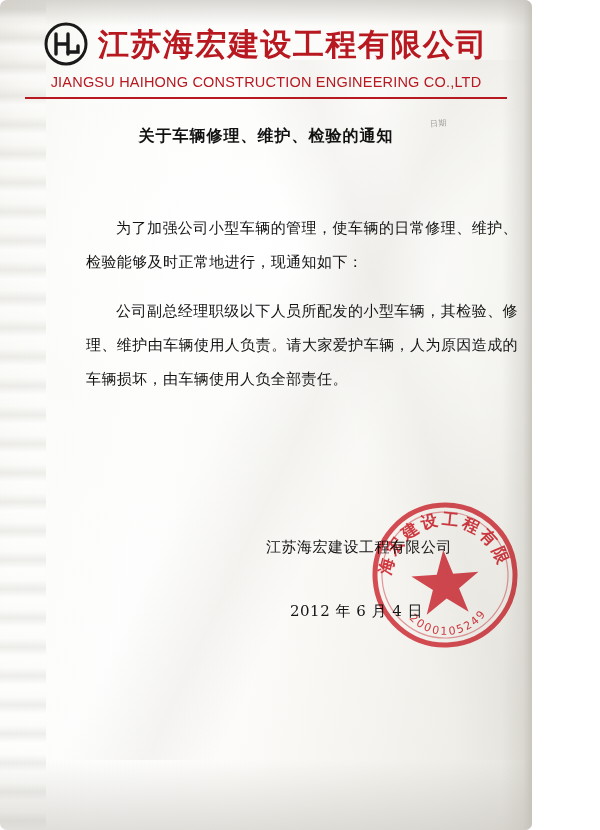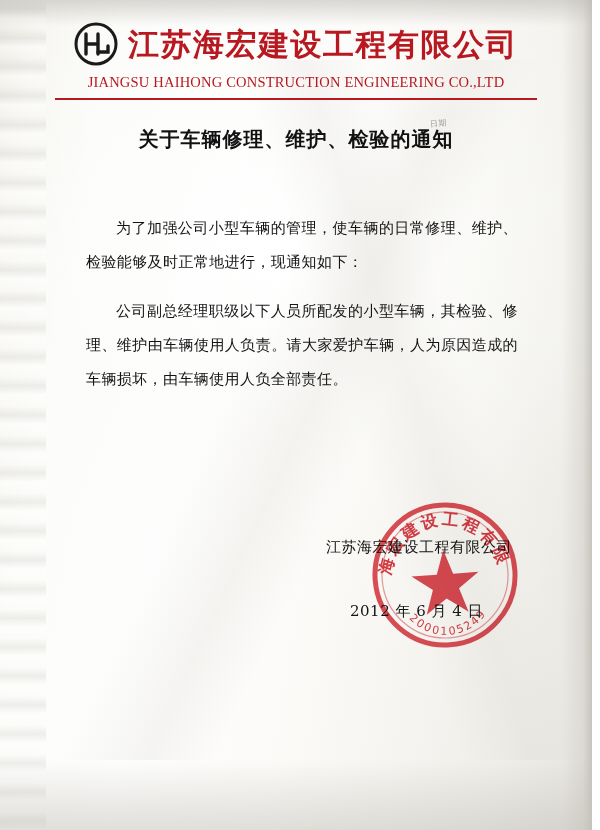--- a/index.html
+++ b/index.html
@@ -9,26 +9,27 @@
   body {
     width: 600px;
     height: 830px;
     overflow: hidden;
     font-family: "DejaVu Serif", serif;
     background: #ffffff;
   }
 
   #page {
     position: relative;
-    width: 592px;
+    width: 532px;
     height: 830px;
     background:
       radial-gradient(ellipse 420px 300px at 48% 30%, rgba(255,255,255,0.9) 0%, rgba(250,250,248,0.5) 60%, rgba(238,238,234,0.1) 100%),
       linear-gradient(100deg, #eceae4 0%, #f7f6f2 6%, #fdfdfb 16%, #ffffff 34%, #fdfcfa 55%, #f6f5f1 72%, #efeee9 86%, #e4e2dc 100%);
     overflow: hidden;
+    border-radius: 7px;
   }
 
   
   .crease {
     position: absolute;
     pointer-events: none;
   }
   .crease.v1 {
     left: 0; top: 0; width: 46px; height: 830px;
     background: repeating-linear-gradient(
@@ -80,41 +81,41 @@
     font-family: "DejaVu Serif", serif;
     font-size: 31px;
     font-weight: bold;
     letter-spacing: 1.5px;
     color: #b81820;
     white-space: nowrap;
     line-height: 1.1;
   }
   .company-en {
     margin-top: 8px;
-    font-family: Liberation Serif, serif;
+    font-family: Liberation Sans, sans-serif;
     font-size: 14.5px;
     letter-spacing: 0.2px;
     color: #b81820;
     white-space: nowrap;
   }
   .hr-red {
     margin: 7px auto 0;
     width: 482px;
     height: 2px;
     background: #b81820;
   }
 
   
   .doc-title {
     position: absolute;
     left: 0; right: 0;
     top: 126px;
     text-align: center;
     font-family: "DejaVu Serif", serif;
-    font-size: 20px;
+    font-size: 16px;
     font-weight: bold;
     letter-spacing: 1px;
     color: #111;
   }
 
   
   .body-wrap {
     position: absolute;
     left: 86px;
     top: 196px;

